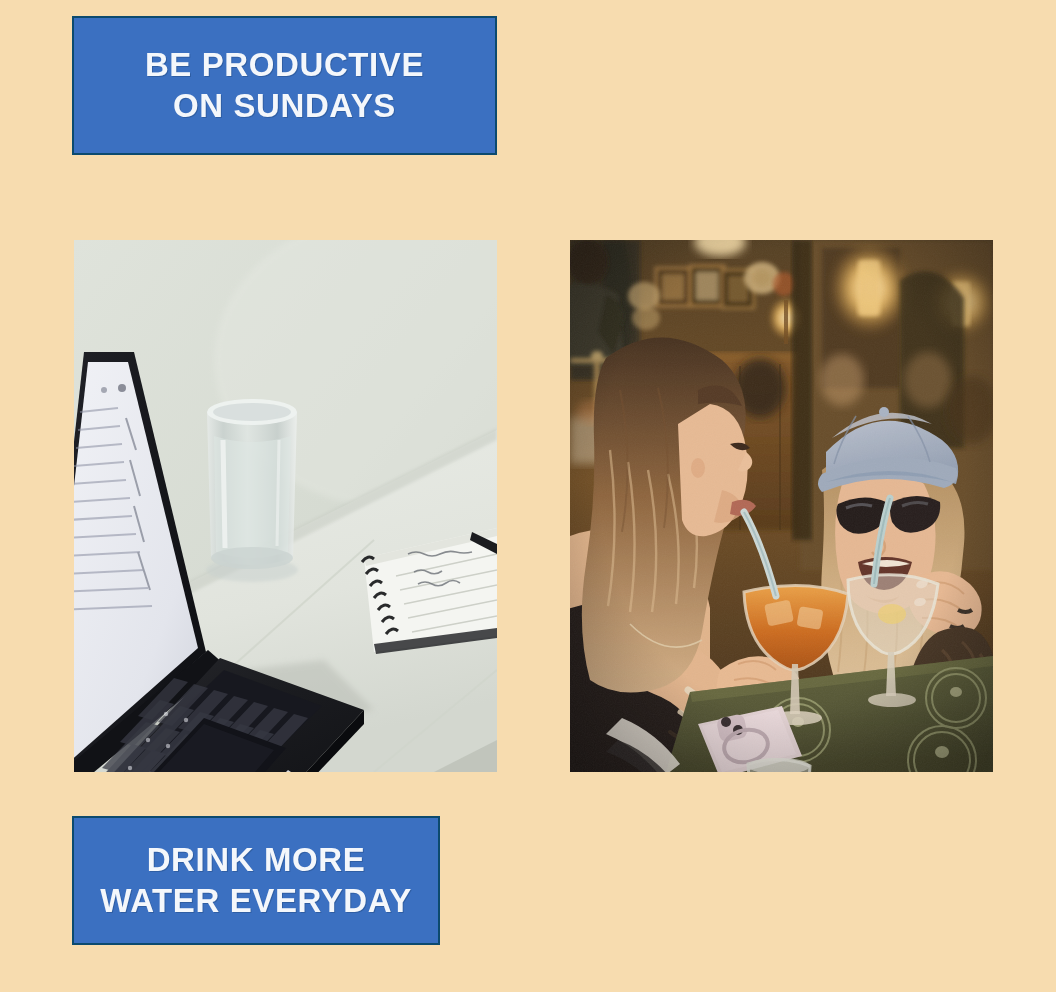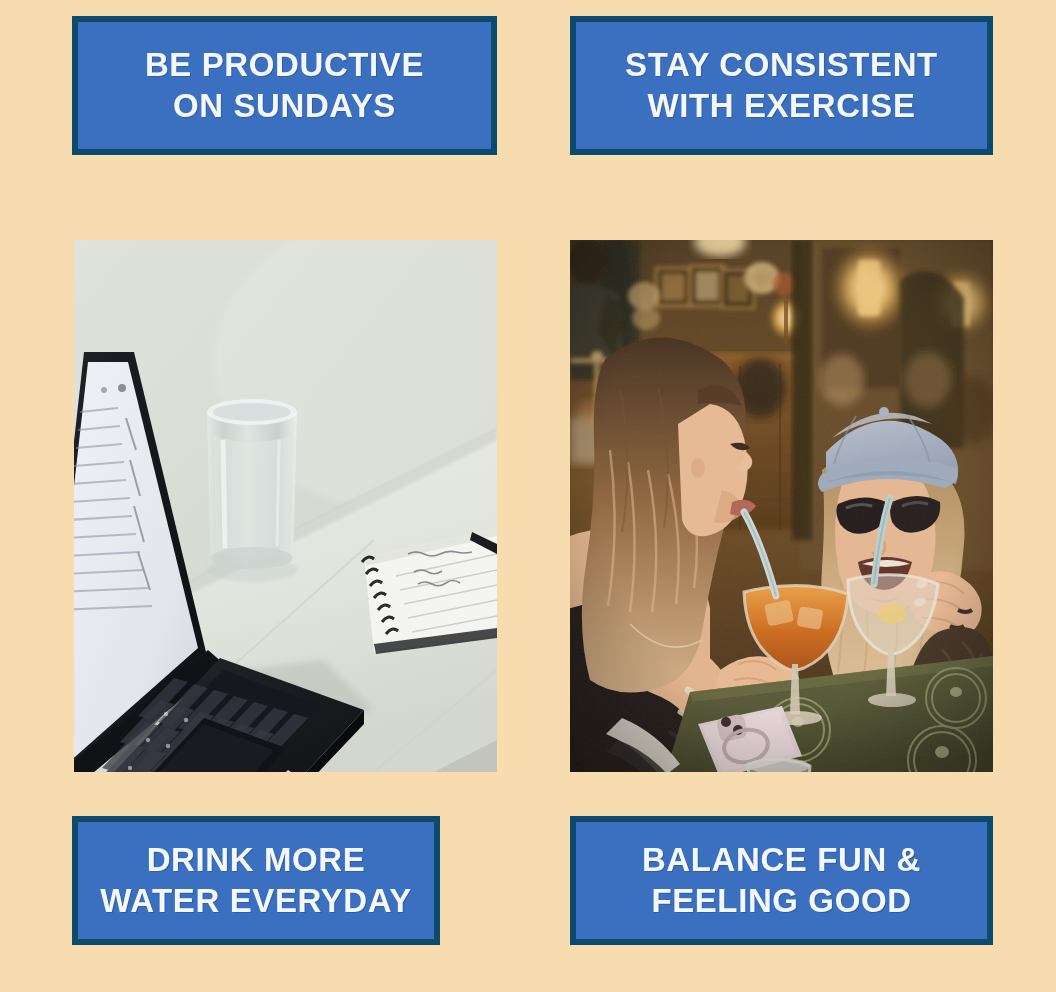--- a/index.html
+++ b/index.html
@@ -9,21 +9,21 @@
     font-family:"Liberation Sans", sans-serif;
     overflow:hidden;
     position:relative;
   }
   #board { position:absolute; inset:0; }
 
   
   .panel {
     position:absolute;
     background:#3b70c1;
-    border:6px solid #0c4a6e;
+    border:2px solid #0c4a6e;
     display:flex;
     align-items:center;
     justify-content:center;
     text-align:center;
   }
   .panel .caption {
     color:#f4f7fb;
     font-family:"Liberation Sans", sans-serif;
     font-weight:bold;
     font-size:33px;
@@ -51,24 +51,20 @@
 </head>
 <body>
 
 <div id="board">
 
   <div class="panel" id="panel-tl">
     <div class="caption">BE PRODUCTIVE
 ON SUNDAYS</div>
   </div>
 
-  <div class="panel" id="panel-tr">
-    <div class="caption">STAY CONSISTENT
-WITH EXERCISE</div>
-  </div>
 
   <div class="photo" id="photo-left">
     <svg viewBox="0 0 423 532" preserveAspectRatio="xMidYMid slice">
       <defs>
         <linearGradient id="wallG" x1="0" y1="0" x2="1" y2="1">
           <stop offset="0%" stop-color="#dfe3db"></stop>
           <stop offset="55%" stop-color="#d6dbd2"></stop>
           <stop offset="100%" stop-color="#c9cec5"></stop>
         </linearGradient>
         <linearGradient id="deskG" x1="0" y1="0" x2="0.3" y2="1">
@@ -591,18 +587,14 @@
       <rect x="0" y="0" width="423" height="532" fill="url(#vig)"></rect>
       <rect x="0" y="0" width="423" height="532" filter="url(#grain)" fill="transparent" opacity=".5"></rect>
     </svg>
   </div>
 
   <div class="panel" id="panel-bl">
     <div class="caption">DRINK MORE
 WATER EVERYDAY</div>
   </div>
 
-  <div class="panel" id="panel-br">
-    <div class="caption">BALANCE FUN &amp;
-FEELING GOOD</div>
-  </div>
 
 </div>
 
 </body></html>

